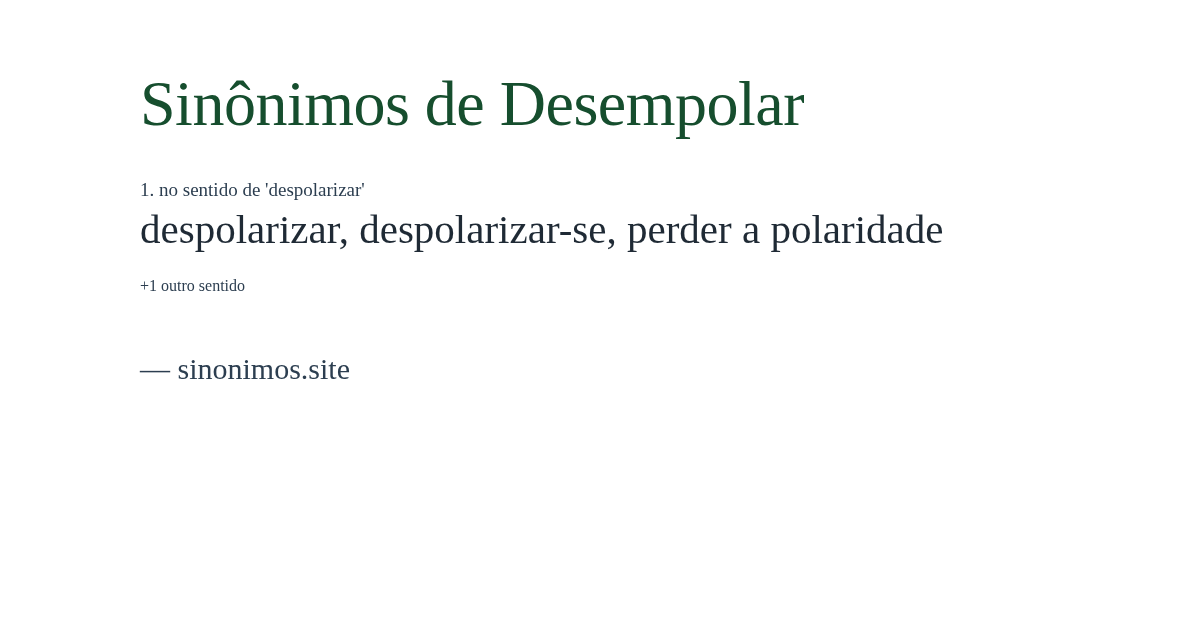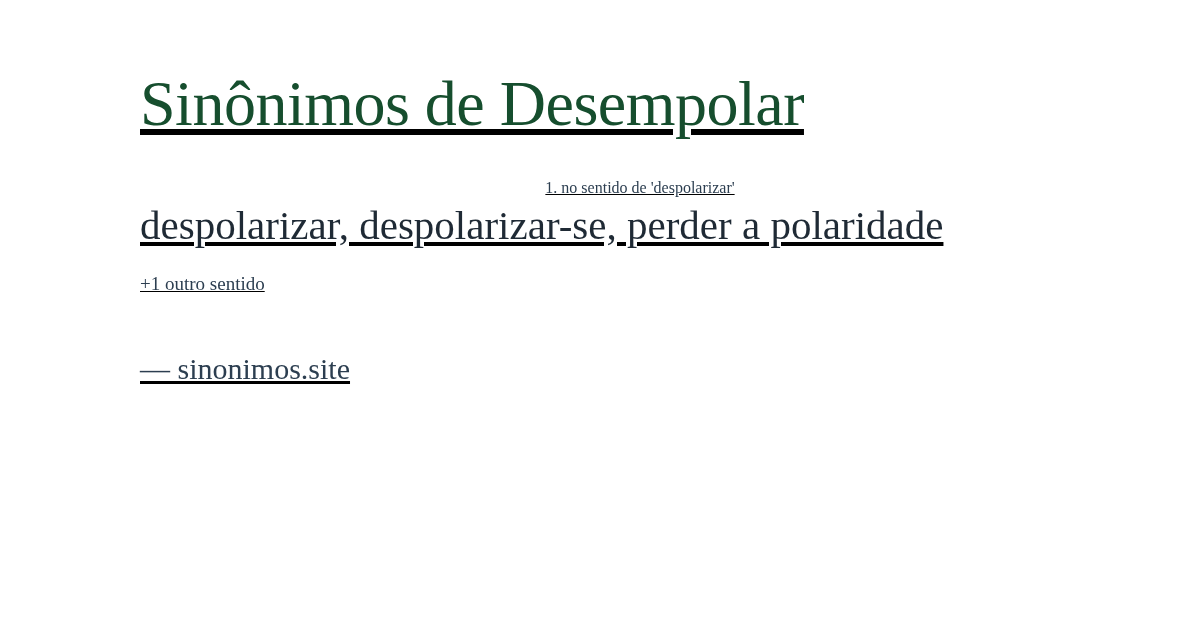--- a/index.html
+++ b/index.html
@@ -7,46 +7,44 @@
   body {
     background: var(--bg, #ffffff);
     font-family: "Liberation Serif", "DejaVu Serif", serif;
     overflow: hidden;
   }
   .card {
     width: 1200px;
     height: 604px;
     background: var(--bg, #ffffff);
     padding: 69px 60px 0 140px;
-    text-decoration: underline;
   }
   .title {
     font-size: 64px;
     line-height: 1.1;
     font-weight: 400;
     color: var(--title-color, #164e2e);
     margin-bottom: 39px;
     letter-spacing: -0.5px;
   }
   .sense {
     margin-bottom: 20px;
   }
   .sense-label {
-    font-size: 16px;
+    font-size: 19px;
     line-height: 1.3;
     color: var(--label-color, #2c3e50);
-    text-align: center;
   }
   .sense-synonyms {
     font-size: 41px;
     line-height: 1.3;
     color: var(--syn-color, #1f2a35);
   }
   .more-senses {
-    font-size: 19px;
+    font-size: 16px;
     line-height: 1.3;
     color: var(--label-color, #2c3e50);
     margin-bottom: 52px;
   }
   .attribution {
     font-size: 30px;
     line-height: 1.3;
     color: var(--footer-color, #2c3e50);
   }
 </style>

